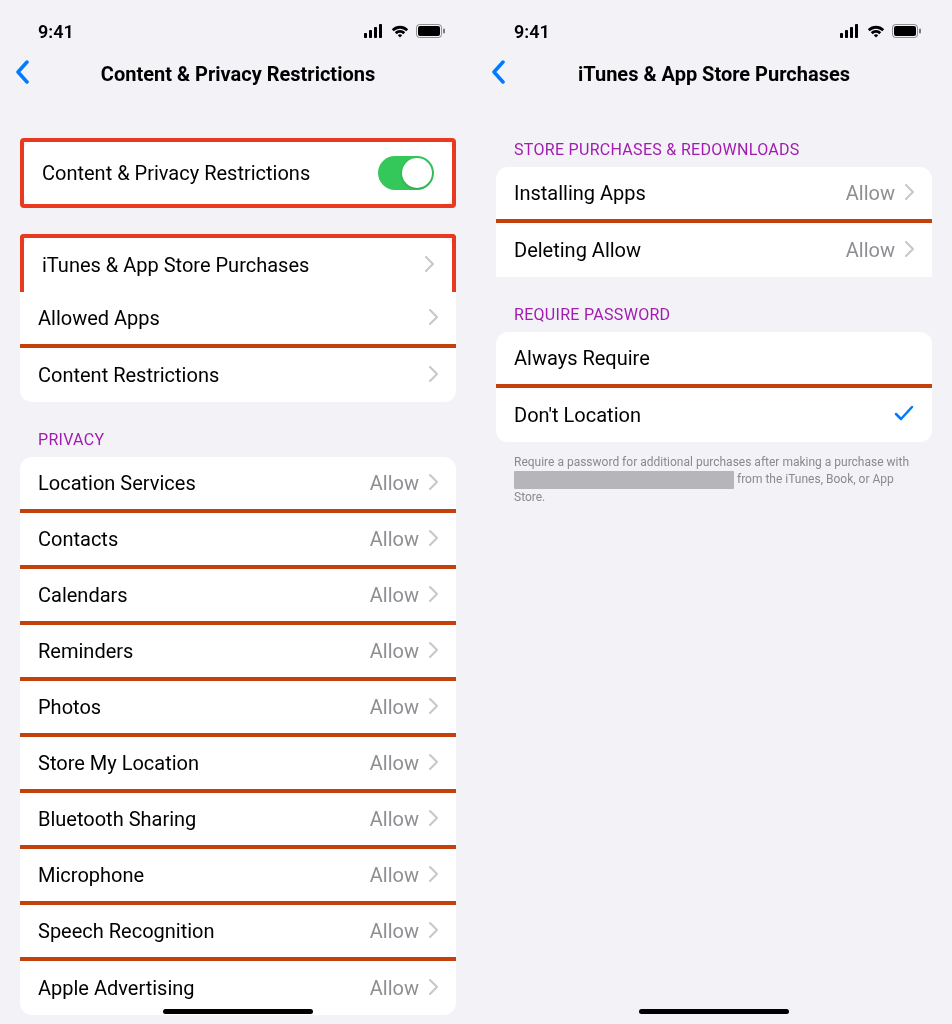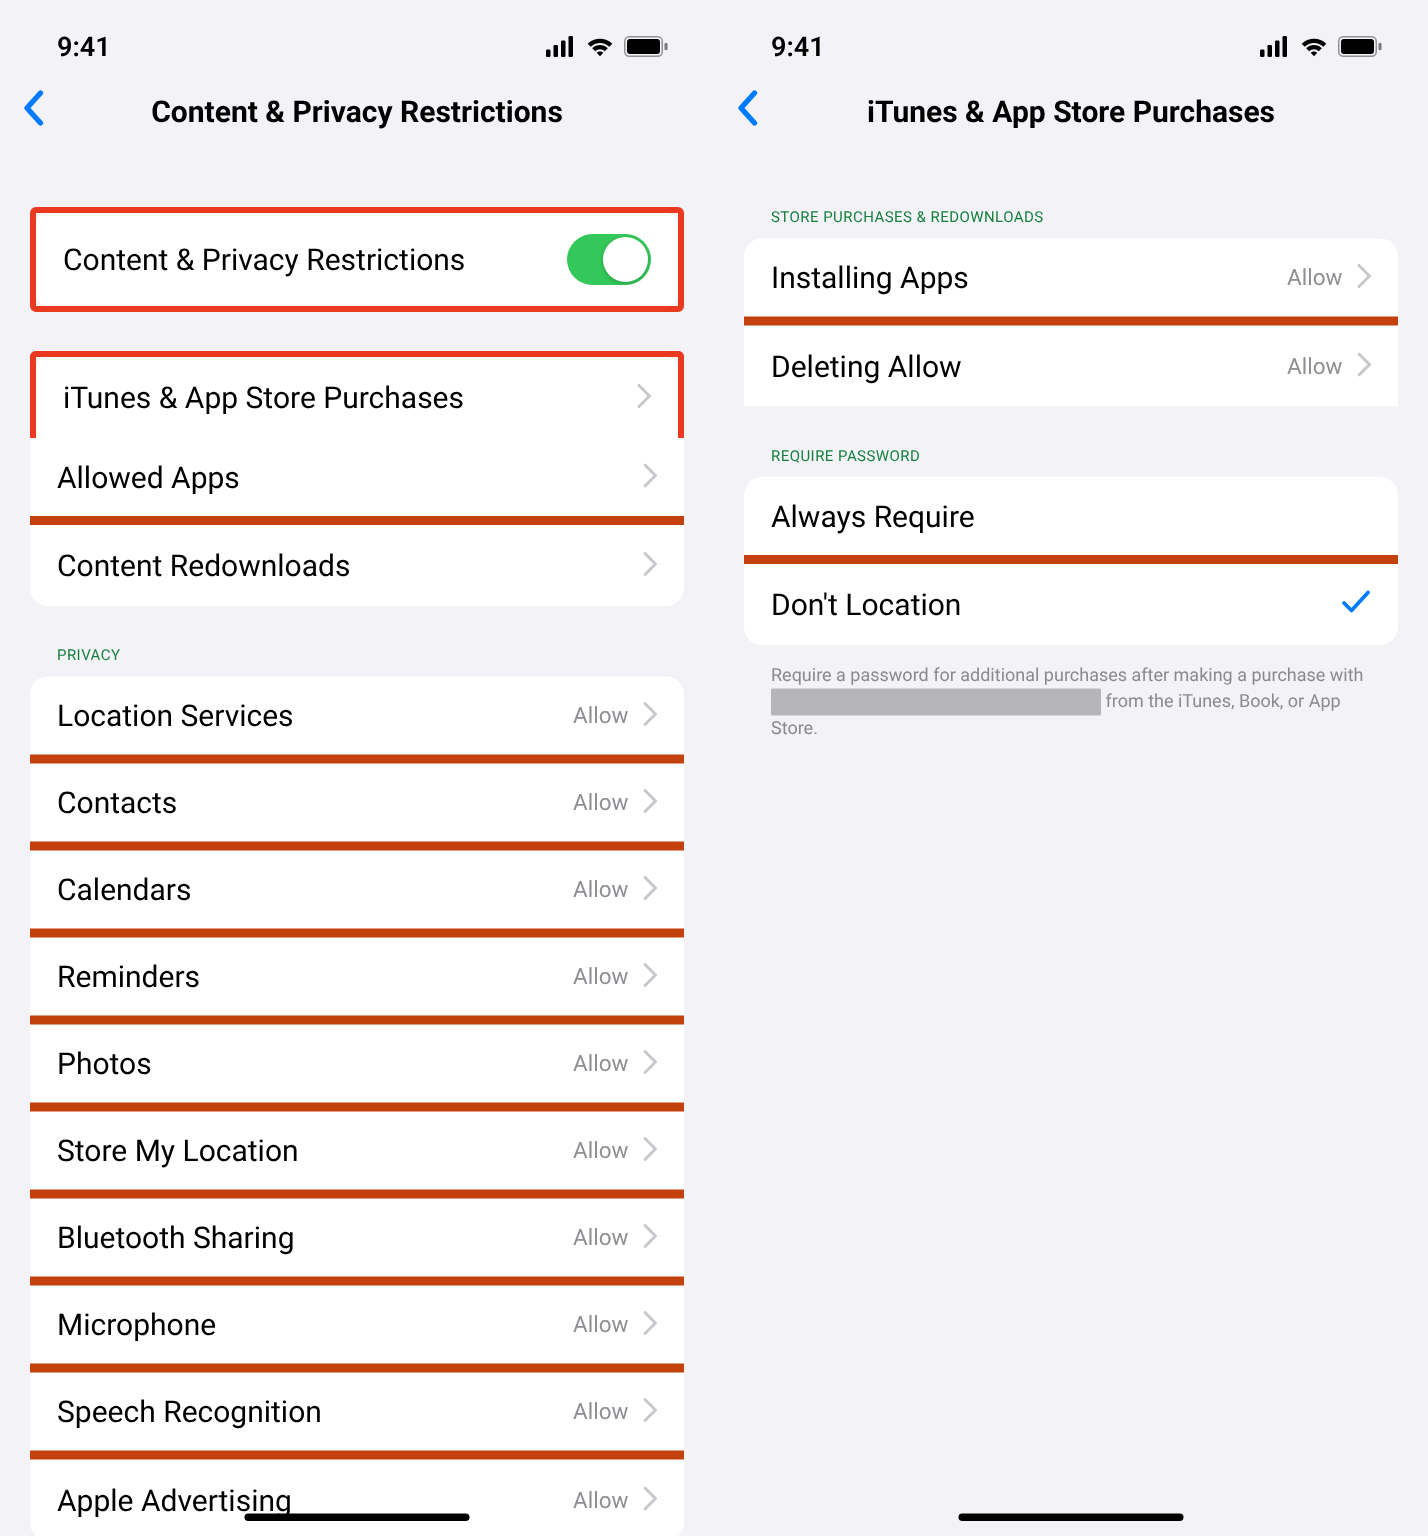--- a/index.html
+++ b/index.html
@@ -57,32 +57,32 @@
     background: #fff;
     margin: 0 20px;
     border-radius: 12px;
     overflow: hidden;
   }
   .list-row {
     display: flex;
     align-items: center;
     justify-content: space-between;
     padding: 14px 18px;
-    border-bottom: 6px solid #c2410c;
+    border-bottom: 4px solid #c2410c;
     font-size: 20px;
     min-height: 54px;
   }
   .list-row:last-child { border-bottom: none; }
   .row-label { color: #000; }
   .row-right {
     display: flex;
     align-items: center;
     gap: 10px;
   }
-  .row-value { color: #8e8e93; font-size: 15px; }
+  .row-value { color: #8e8e93; font-size: 20px; }
   .chevron-right { color: #c7c7cc; }
   .toggle {
     width: 56px; height: 34px;
     background: #34c759;
     border-radius: 17px;
     position: relative;
   }
   .toggle::after {
     content: "";
     position: absolute;
@@ -92,22 +92,22 @@
     border-radius: 50%;
     box-shadow: 0 1px 3px rgba(0,0,0,0.2);
   }
   .highlight-box {
     border: 4px solid #e9391e;
     border-radius: 4px;
     margin: 0 20px;
   }
   .highlight-box .list-group { margin: 0; border-radius: 8px; }
   .section-header {
-    font-size: 10px;
-    color: #15803d;
+    font-size: 16px;
+    color: #a21caf;
     text-transform: uppercase;
     letter-spacing: 0.3px;
     padding: 28px 38px 8px 38px;
   }
   .footer-text {
     font-size: 12px;
     color: #8a8a8e;
     padding: 12px 38px 0 38px;
     line-height: 1.4;
   }
@@ -197,21 +197,21 @@
     </div>
   </div>
   <div class="list-group" style="margin-top:0;border-top-left-radius:0;border-top-right-radius:0;">
     <div class="list-row">
       <span class="row-label">Allowed Apps</span>
       <span class="chevron-right"><svg width="9" height="16" viewBox="0 0 9 16">
             <path d="M1 1 L8 8 L1 15" stroke="#c7c7cc" stroke-width="2" fill="none" stroke-linecap="round" stroke-linejoin="round"></path>
           </svg></span>
     </div>
     <div class="list-row">
-      <span class="row-label">Content Redownloads</span>
+      <span class="row-label">Content Restrictions</span>
       <span class="chevron-right"><svg width="9" height="16" viewBox="0 0 9 16">
             <path d="M1 1 L8 8 L1 15" stroke="#c7c7cc" stroke-width="2" fill="none" stroke-linecap="round" stroke-linejoin="round"></path>
           </svg></span>
     </div>
   </div>
 
   <div class="section-header">Privacy</div>
 
   <div class="list-group">
     <div class="list-row">

